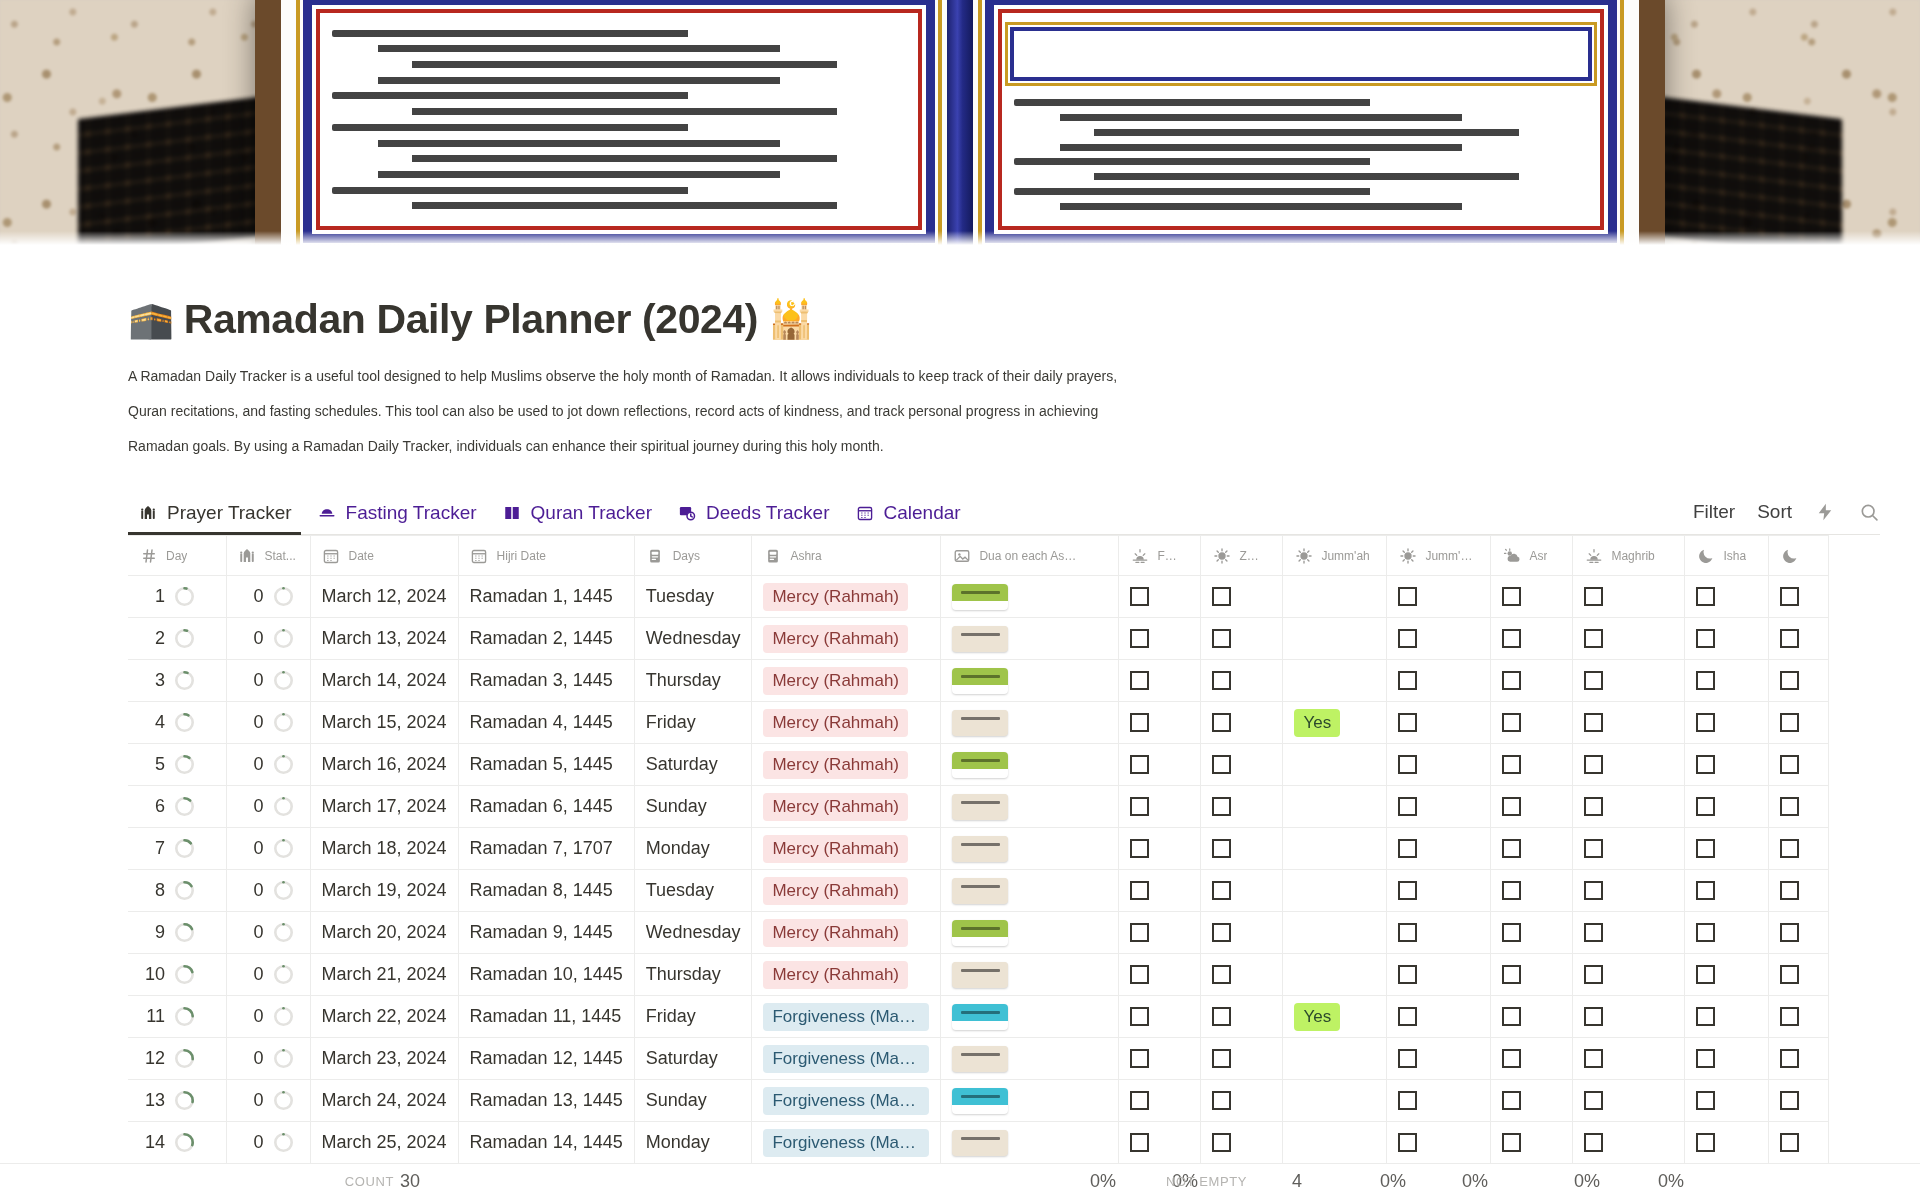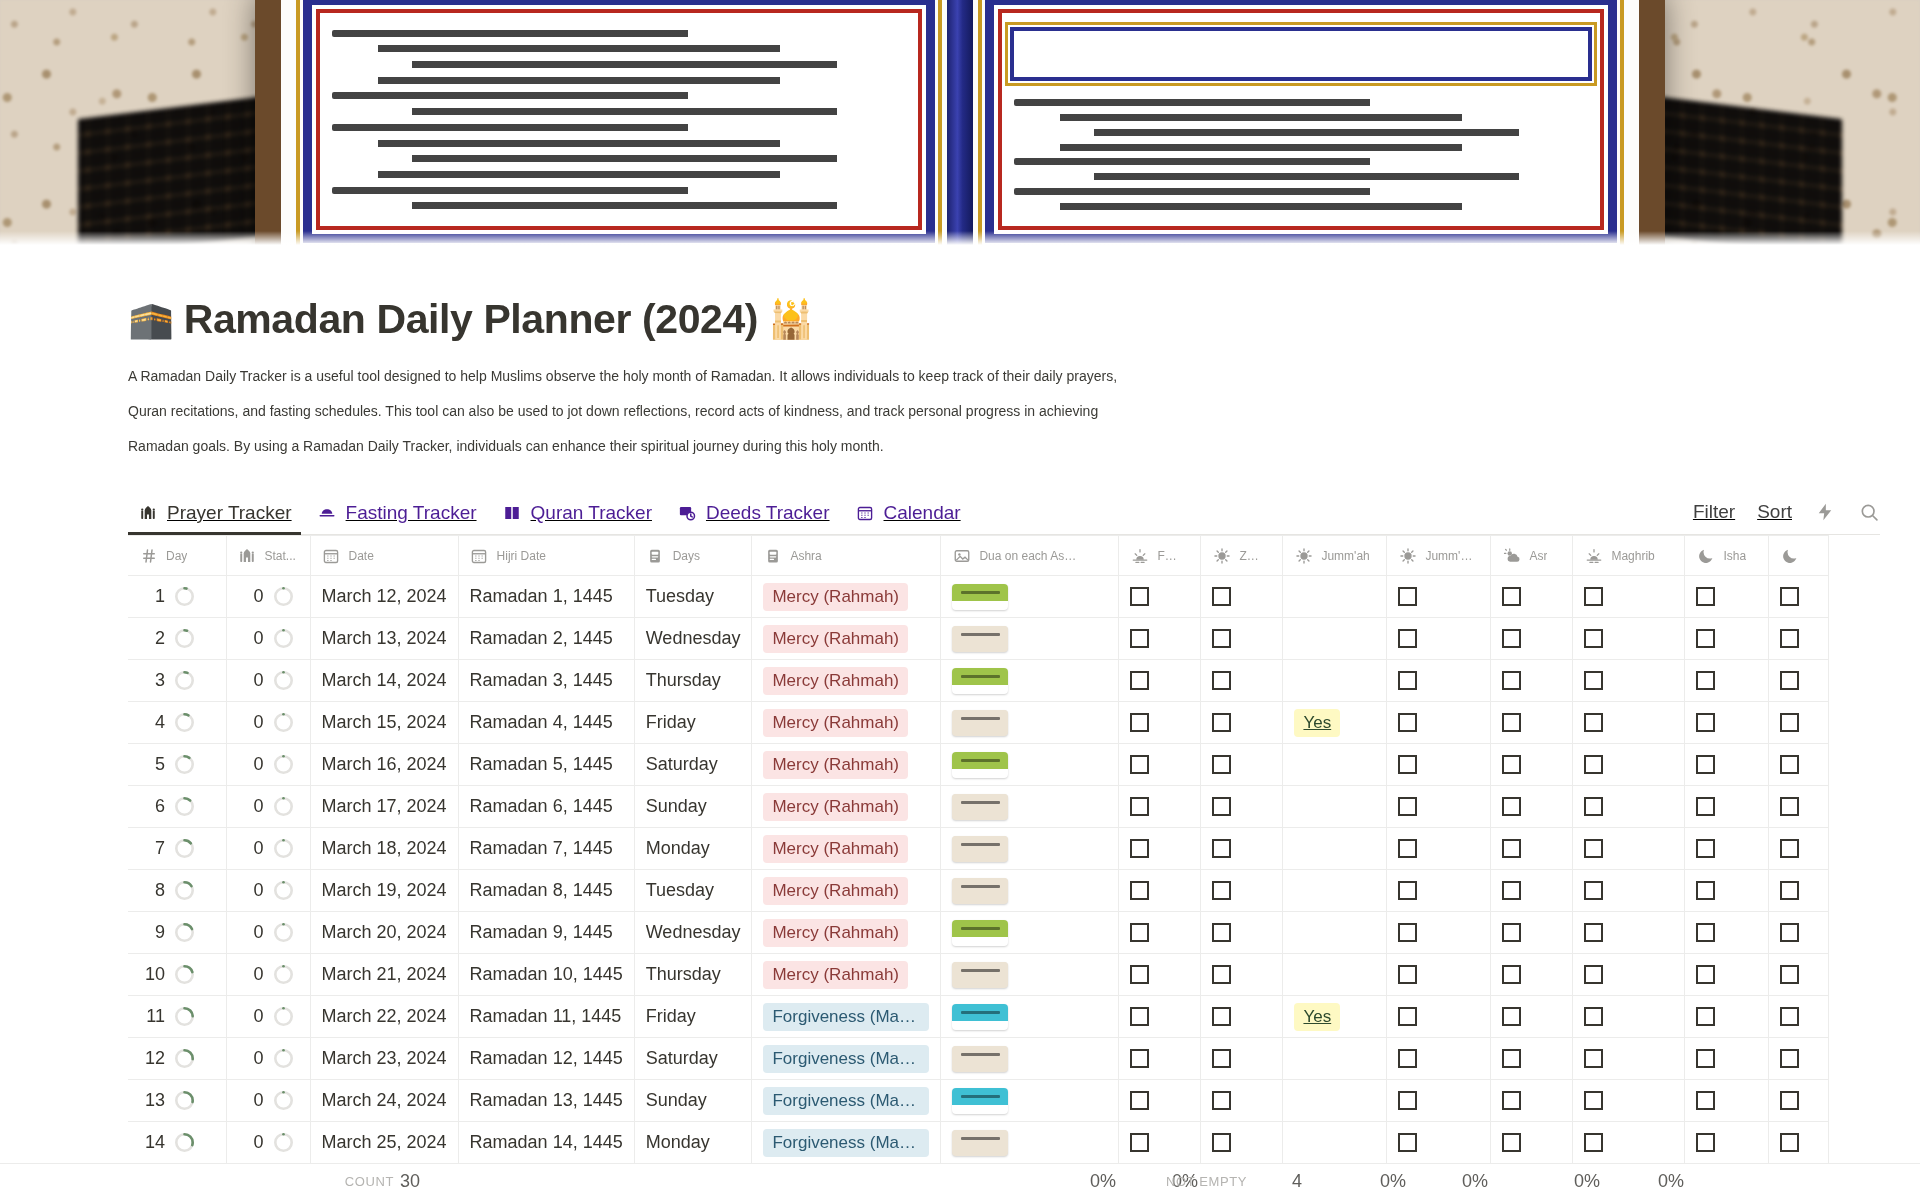--- a/index.html
+++ b/index.html
@@ -142,21 +142,20 @@
   }
 
   
   .tabbar {
     margin-top: 27px;
     margin-right: 40px;
     display: flex;
     align-items: flex-end;
     border-bottom: 1px solid #e6e5e2;
     height: 44px;
-    text-decoration: underline;
   }
   .tabs { display: flex; align-items: flex-end; gap: 6px; height: 100%; }
   .tab {
     display: flex; align-items: center; gap: 8px;
     padding: 0 9px 10px 9px;
     font-size: 19px;
     color: #4c1d95;
     cursor: pointer;
     position: relative;
     height: 100%;
@@ -241,21 +240,21 @@
     font-size: 17px;
     line-height: 22px;
     max-width: 166px;
     overflow: hidden;
     text-overflow: ellipsis;
     white-space: nowrap;
     vertical-align: middle;
   }
   .pill.rahmah { background: #fbe4e4; color: #8a3a38; }
   .pill.magfirah { background: #ddebf1; color: #2c5a72; }
-  .pill.yes { background: #fef9c3; color: #2d4a2d; text-decoration: underline; }
+  .pill.yes { background: #bef264; color: #2d4a2d; }
 
   .hijri-u { border-bottom: 1px solid #f97316; padding-bottom: 17px; }
 
   
   .thumb {
     width: 56px; height: 26px;
     border-radius: 4px;
     overflow: hidden;
     display: block;
     box-shadow: 0 1px 2px rgba(0,0,0,.18);
@@ -1010,21 +1009,21 @@
               <td class="c-stat">
                 <div class="cell-num">
                   <span class="numtxt">0</span>
                   <svg class="ring" viewBox="0 0 21 21">
                     <circle class="bg" cx="10.5" cy="10.5" r="8.2"></circle>
                     <circle class="fg" cx="10.5" cy="10.5" r="8.2" stroke-dasharray="0.00 51.52" transform="rotate(-90 10.5 10.5)"></circle>
                   </svg>
                 </div>
               </td>
               <td class="c-date">March 18, 2024</td>
-              <td class="c-hijri"><span class="hijri-u">Ramadan 7, 1445</span></td>
+              <td class="c-hijri"><span class="hijri-u">Ramadan 7, 1707</span></td>
               <td class="c-days">Monday</td>
               <td class="c-ashra"><span class="pill rahmah">Mercy (Rahmah)</span></td>
               <td class="c-dua">
                 <span class="thumb beige"><span class="top"></span><span class="bot">
                     <i></i>
                   </span></span>
               </td>
               <td class="c-chk">
                 <span class="cbx"></span>
               </td>

